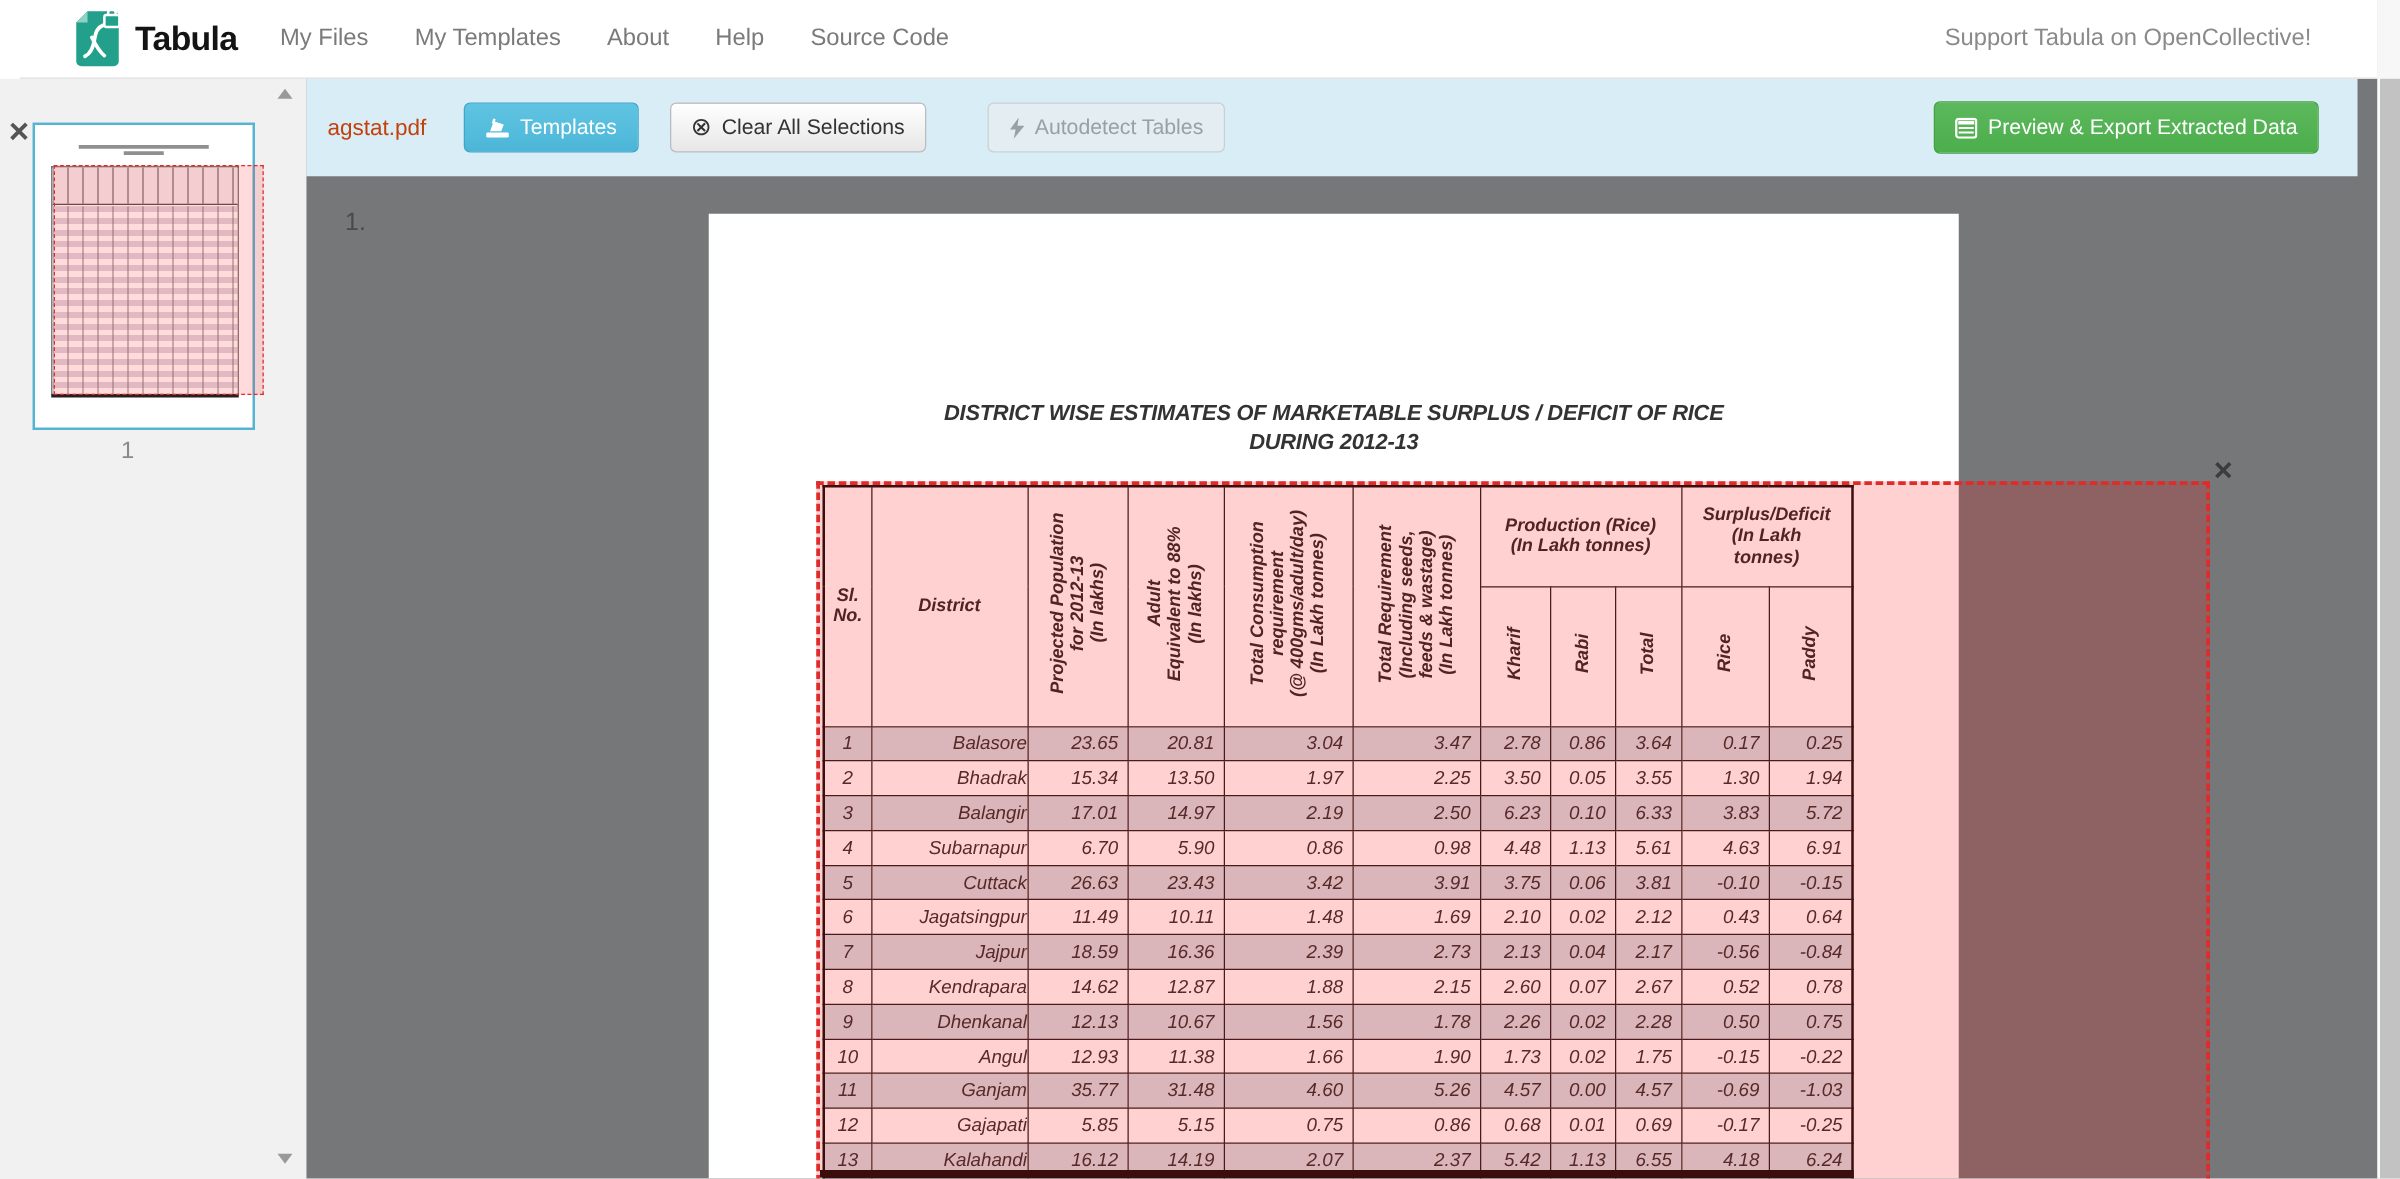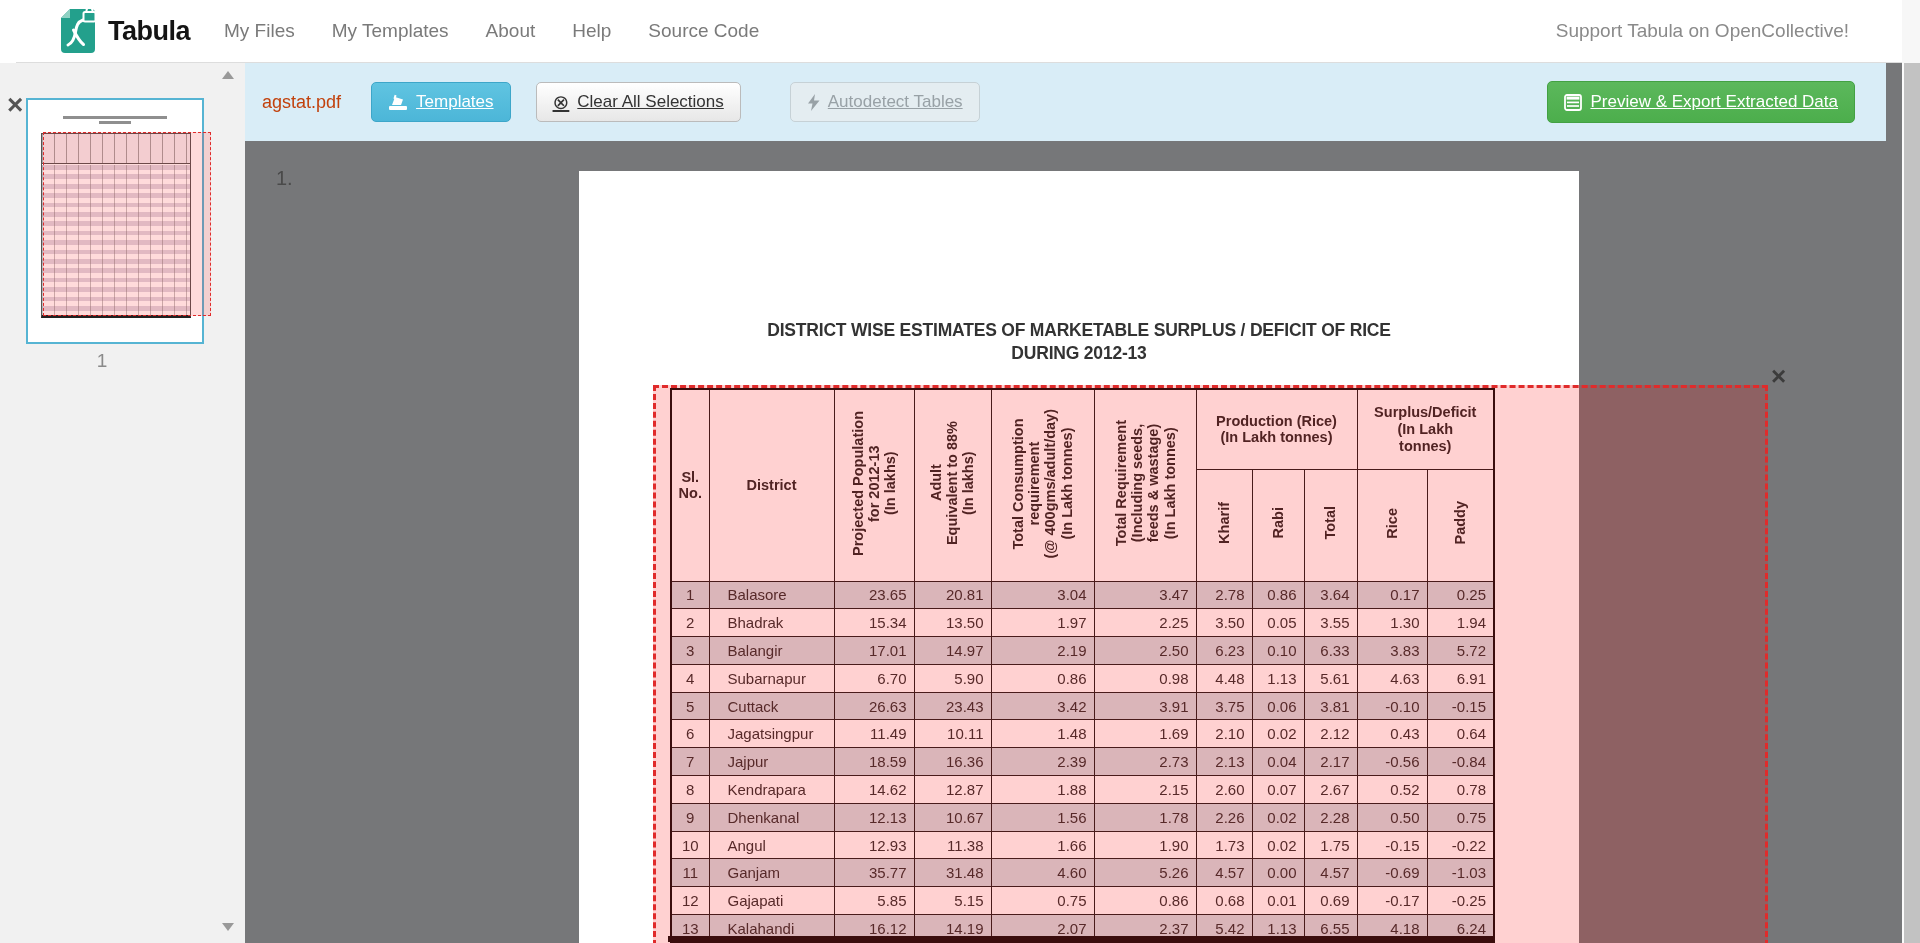--- a/index.html
+++ b/index.html
@@ -14,21 +14,21 @@
   .brand-name { font-size:27px; font-weight:bold; color:#141414; letter-spacing:-0.5px; }
   .nav-links { display:flex; margin-left:34px; gap:37px; }
   .nav-link { font-size:19px; color:#7a7a7a; cursor:pointer; white-space:nowrap;text-align:center; }
   .support-link { margin-left:auto; margin-right:69px; font-size:19px; color:#8a8a8a; cursor:pointer; white-space:nowrap; }
 
   
   #toolbar { position:absolute; left:245px; top:63px; width:1641px; height:78px; background:#d9edf7;
              display:flex; align-items:center; z-index:20; }
   .filename { margin-left:17px; font-size:18px; color:#c2410c; }
   .btn { height:40px; border-radius:5px; font-size:17px; display:inline-flex; align-items:center;
-         gap:8px; padding:0 16px; cursor:pointer; border:1px solid transparent; white-space:nowrap;text-decoration:underline; }
+         gap:8px; padding:0 16px; cursor:pointer; border:1px solid transparent; white-space:nowrap; }
   .btn-templates { margin-left:30px; background:linear-gradient(#60c4e1,#4cb6d8); border-color:#3da6c9; color:#fff; }
   .btn-clear { margin-left:25px; background:linear-gradient(#ffffff,#e7e7e7); border-color:#bbb; color:#333; }
   .btn-autodetect { margin-left:49px; background:#e4edf1; border-color:#c6d1d6; color:#98a1a6; cursor:default; }
   .btn-export { margin-left:auto; margin-right:31px; height:42px; background:linear-gradient(#5cb85c,#4cae4c);
                 border-color:#43a143; color:#fff; }
   .icon-circle-x { font-size:20px; line-height:1; }
   .bolt-svg, .tpl-svg, .exp-svg { display:block; }
 
   
   #sidebar { position:absolute; left:0; top:63px; width:245px; height:880px; background:#f1f1f1; z-index:10; }
@@ -55,40 +55,40 @@
                      border-left:6px solid transparent; border-right:6px solid transparent;
                      border-bottom:8px solid #999; cursor:pointer; }
   .scroll-arrow-down { position:absolute; left:222px; top:860px; width:0; height:0;
                        border-left:6px solid transparent; border-right:6px solid transparent;
                        border-top:8px solid #999; cursor:pointer; }
 
   
   #content { position:absolute; left:245px; top:63px; width:1657px; height:880px; background:#767779;
              overflow:hidden; z-index:5; }
   .page-label { position:absolute; left:31px; top:104px; font-size:20px; color:#4a4a4a; }
-  .pdf-page { position:absolute; left:334px; top:108px; width:1000px; height:772px; background:#fff; cursor:crosshair; }
+  .pdf-page { position:absolute; left:322px; top:108px; width:1000px; height:772px; background:#fff; cursor:crosshair;font-style:italic; }
   .doc-title { position:absolute; left:0; width:100%; text-align:center; font-weight:bold;
                font-size:17.5px; color:#333; letter-spacing:-0.2px; }
   .doc-title.l1 { top:149px; }
   .doc-title.l2 { top:172px; }
 
   .pdf-table { position:absolute; left:91px; top:217px; width:823px; border-collapse:collapse;
                table-layout:fixed; border:2px solid #111; }
   .pdf-table th, .pdf-table td { border:1px solid #222; overflow:hidden; }
   .pdf-table th { font-weight:bold; font-size:14.5px; color:#2b2b2b; text-align:center; vertical-align:middle;
                   white-space:pre-line; line-height:1.15; padding:0; }
   .hrow1 { height:80px; }
   .hrow2 { height:112px; }
   .vtext { writing-mode:vertical-rl; transform:rotate(180deg); display:inline-block;
            white-space:pre-line; line-height:1.12; }
   .pdf-table tbody tr { height:27.8px; }
   .pdf-table tbody td { font-size:15px; color:#333; padding:0; background:#fff; }
   .pdf-table tbody tr:nth-child(odd) td { background:#d2dde2; }
   .pdf-table td.c { text-align:center; }
-  .pdf-table td.l { text-align:left; padding-left:18px; }
+  .pdf-table td.l { text-align:right; padding-left:6px; }
   .pdf-table td.r { text-align:right; padding-right:7px; }
   .row14-edge { position:absolute; left:89px; top:765px; width:827px; height:6px; background:#111; }
 
   .selection-overlay { position:absolute; left:408px; top:322px; width:1115px; height:570px;
                        background:rgba(255,0,0,0.18); border:3px dashed #e02b2b; z-index:6; cursor:move; }
   .sel-close { position:absolute; left:1526px; top:300px; font-size:26px; font-weight:bold; color:#3c3c3c;
                line-height:1; z-index:7; cursor:pointer; }
 
   
   .win-scroll { position:absolute; right:0; top:0; width:18px; height:943px; background:#c2c2c2;

